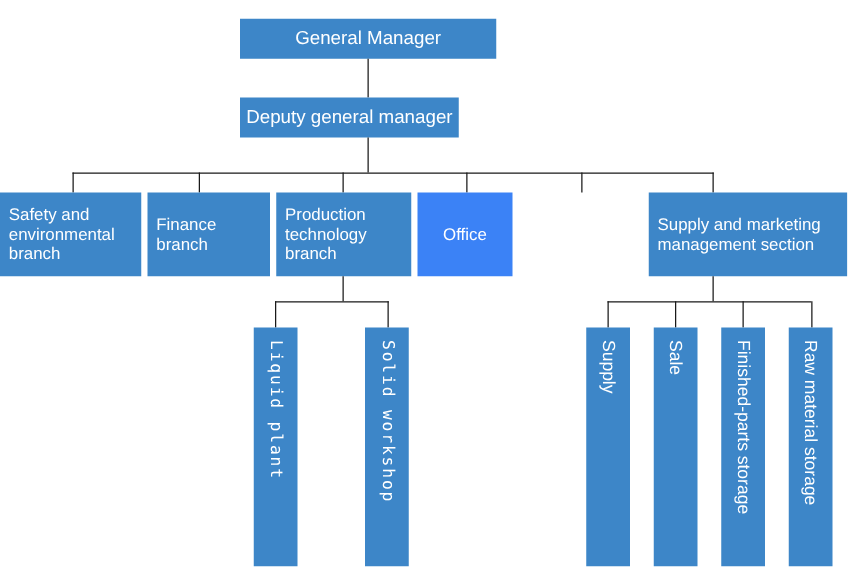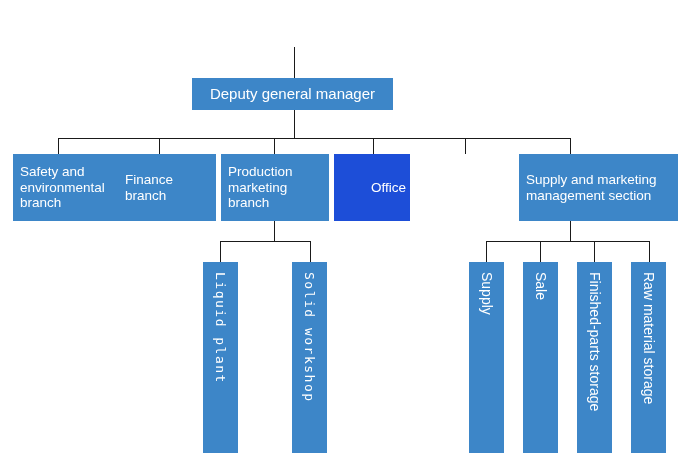--- a/index.html
+++ b/index.html
@@ -79,51 +79,54 @@
     background: #1a1a1a;
   }
   .ln.h { height: 1px; }
   .ln.v { width: 1px; }
 </style>
 </head>
 <body style="background: rgb(255, 255, 255);">
 
 <div id="chart" style="background: rgb(255, 255, 255);">
 
+  <div class="box center" style="left: 192px; top: 15px; width: 205px; height: 32px; background: rgb(61, 134, 200); color: rgb(255, 255, 255);">
+    <span>General Manager</span>
+  </div>
 
   <div class="ln v" style="left: 294px; top: 47px; height: 31px; background: rgb(26, 26, 26);"></div>
 
-  <div class="box center" style="left: 192px; top: 78px; width: 201px; height: 32px; background: rgb(61, 134, 200); color: rgb(255, 255, 255);">
+  <div class="box center" style="left: 192px; top: 78px; width: 175px; height: 32px; background: rgb(61, 134, 200); color: rgb(255, 255, 255);">
     <span>Deputy general manager</span>
   </div>
 
   <div class="ln v" style="left: 294px; top: 110px; height: 28px; background: rgb(26, 26, 26);"></div>
 
   <div class="ln h" style="left: 58px; top: 138px; width: 513px; background: rgb(26, 26, 26);"></div>
 
   <div class="ln v" style="left: 58px; top: 138px; height: 16px; background: rgb(26, 26, 26);"></div>
   <div class="ln v" style="left: 159px; top: 138px; height: 16px; background: rgb(26, 26, 26);"></div>
   <div class="ln v" style="left: 274px; top: 138px; height: 16px; background: rgb(26, 26, 26);"></div>
   <div class="ln v" style="left: 373px; top: 138px; height: 16px; background: rgb(26, 26, 26);"></div>
   <div class="ln v" style="left: 465px; top: 138px; height: 16px; background: rgb(26, 26, 26);"></div>
   <div class="ln v" style="left: 570px; top: 138px; height: 16px; background: rgb(26, 26, 26);"></div>
 
-  <div class="box dept" style="left: 0px; top: 154px; width: 113px; height: 67px; background: rgb(61, 134, 200); color: rgb(255, 255, 255); margin-left: 13px;">
+  <div class="box dept" style="left: 0px; top: 154px; width: 113px; height: 67px; background: rgb(61, 134, 200); color: rgb(255, 255, 255);">
     <span>Safety and environmental branch</span>
   </div>
 
   <div class="box dept" style="left: 118px; top: 154px; width: 98px; height: 67px; background: rgb(61, 134, 200); color: rgb(255, 255, 255); align-items: center;">
     <span>Finance branch</span>
   </div>
 
   <div class="box dept" style="left: 221px; top: 154px; width: 108px; height: 67px; background: rgb(61, 134, 200); color: rgb(255, 255, 255);">
-    <span>Production marketing branch</span>
+    <span>Production technology branch</span>
   </div>
 
-  <div class="box dept ctr" style="left: 334px; top: 154px; width: 76px; height: 67px; background: #1d4ed8; color: rgb(255, 255, 255); justify-content: flex-end;">
+  <div class="box dept ctr" style="left: 334px; top: 154px; width: 76px; height: 67px; background: #3b82f6; color: rgb(255, 255, 255);">
     <span>Office</span>
   </div>
 
 
   <div class="box dept" style="left: 519px; top: 154px; width: 159px; height: 67px; background: rgb(61, 134, 200); color: #ffffff;">
     <span>Supply and marketing management section</span>
   </div>
 
   <div class="ln v" style="left: 274px; top: 221px; height: 20px; background: rgb(26, 26, 26);"></div>
   <div class="ln h" style="left: 220px; top: 241px; width: 91px; background: rgb(26, 26, 26);"></div>

